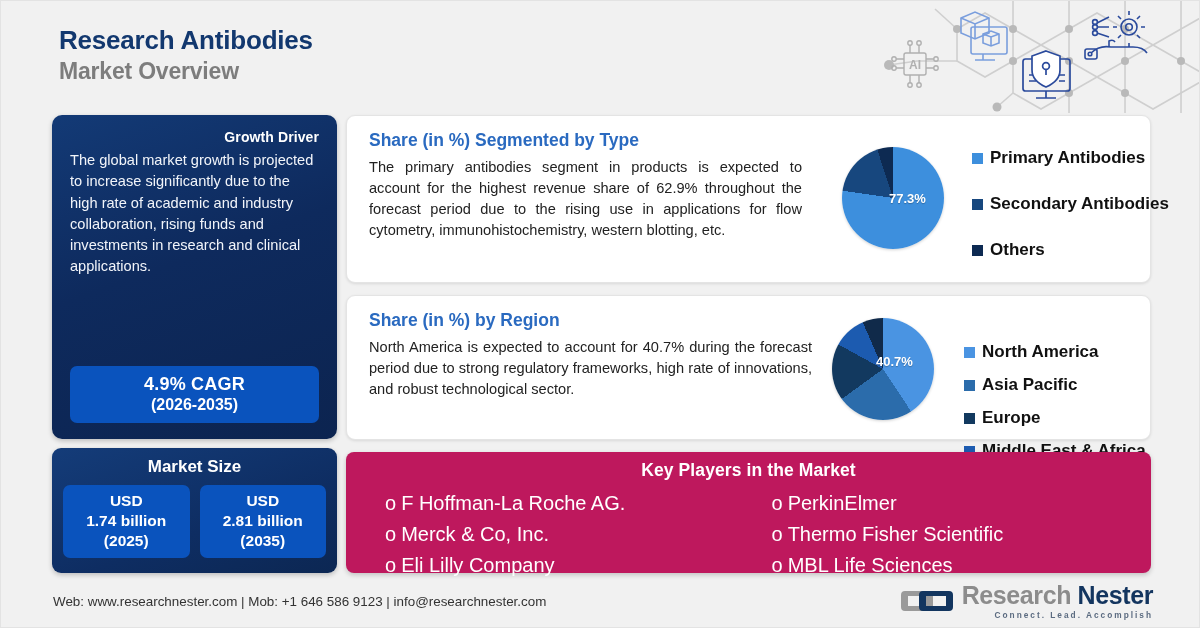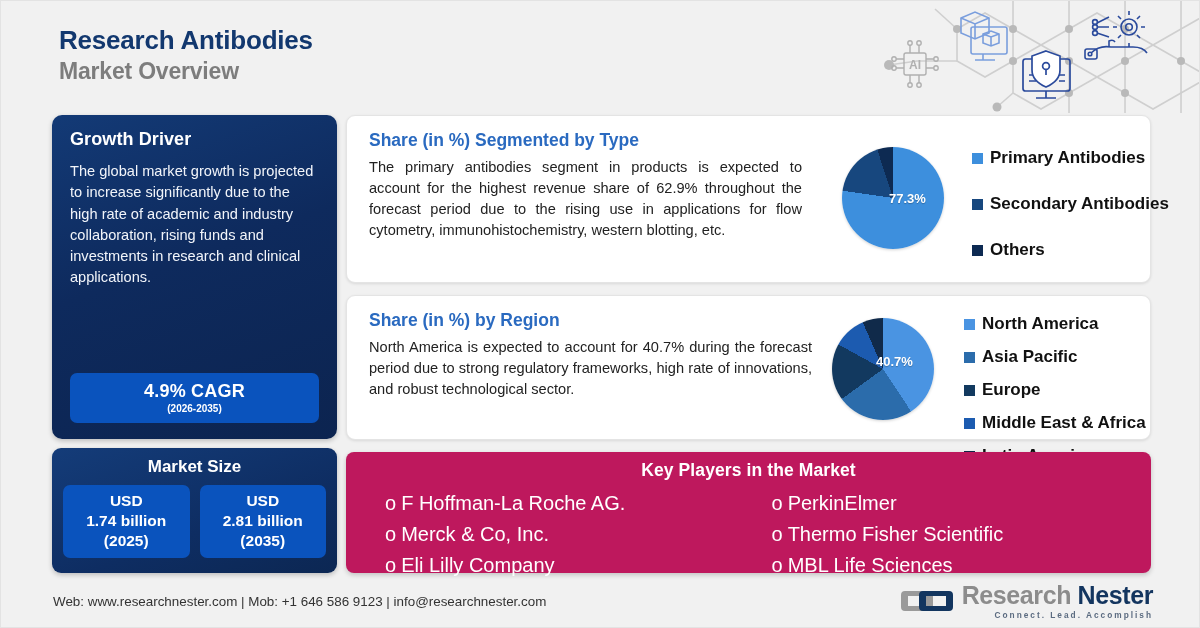--- a/index.html
+++ b/index.html
@@ -38,34 +38,34 @@
   .growth-card {
     position: absolute; left: 51px; top: 114px;
     width: 285px; height: 324px;
     background: linear-gradient(160deg,#133a76 0%,#0e2a5d 45%,#0c2450 100%);
     border-radius: 10px;
     box-shadow: 0 2px 5px rgba(0,0,0,.22);
     padding: 14px 18px 16px 18px;
     color: #ffffff;
   }
   .growth-title {
-    text-align: left; font-size: 18px; font-weight: bold;
-    letter-spacing: .1px; margin-bottom: 11px;
+    text-align: right; font-size: 14px; font-weight: bold;
+    letter-spacing: .1px; margin-bottom: 5px;
   }
   .growth-body {
     font-size: 14.6px; line-height: 1.46; color: #f2f5fa;
   }
   .cagr-badge {
     position: absolute; left: 18px; right: 18px; bottom: 16px;
     background: #0a53bd; border-radius: 7px;
     text-align: center; padding: 8px 4px 9px 4px;
     color: #fff;
   }
   .cagr-line1 { font-size: 18px; font-weight: bold; letter-spacing: .2px; }
-  .cagr-line2 { font-size: 10px; font-weight: bold; margin-top: 1px; }
+  .cagr-line2 { font-size: 16px; font-weight: bold; margin-top: 1px; }
 
   .msize-card {
     position: absolute; left: 51px; top: 447px;
     width: 285px; height: 125px;
     background: linear-gradient(160deg,#143c79 0%,#0e2d62 60%,#0c2753 100%);
     border-radius: 9px;
     box-shadow: 0 2px 5px rgba(0,0,0,.22);
     padding: 9px 11px 11px 11px;
   }
   .msize-title {
@@ -304,21 +304,21 @@
                   #4a94e2 0deg 146.5deg,
                   #2b6cab 146.5deg 234.0deg,
                   #12395f 234.0deg 298.8deg,
                   #1c5bb0 298.8deg 336.6deg,
                   #102a4a 336.6deg 360deg);">
         <div class="pie-label" style="left:44px; top:36px;">40.7%</div>
       </div>
     </div>
 
     <div class="legend" style="left:617px; top:18px;">
-      <div class="legend-row" style="margin-bottom:13px;">
+      <div class="legend-row" style="margin-bottom:13px;margin-top:28px;">
         <span class="legend-sw" style="background:#4a94e2"></span>
         <span>North America</span>
       </div>
       <div class="legend-row" style="margin-bottom:13px;">
         <span class="legend-sw" style="background:#2b6cab"></span>
         <span>Asia Pacific</span>
       </div>
       <div class="legend-row" style="margin-bottom:13px;">
         <span class="legend-sw" style="background:#12395f"></span>
         <span>Europe</span>

